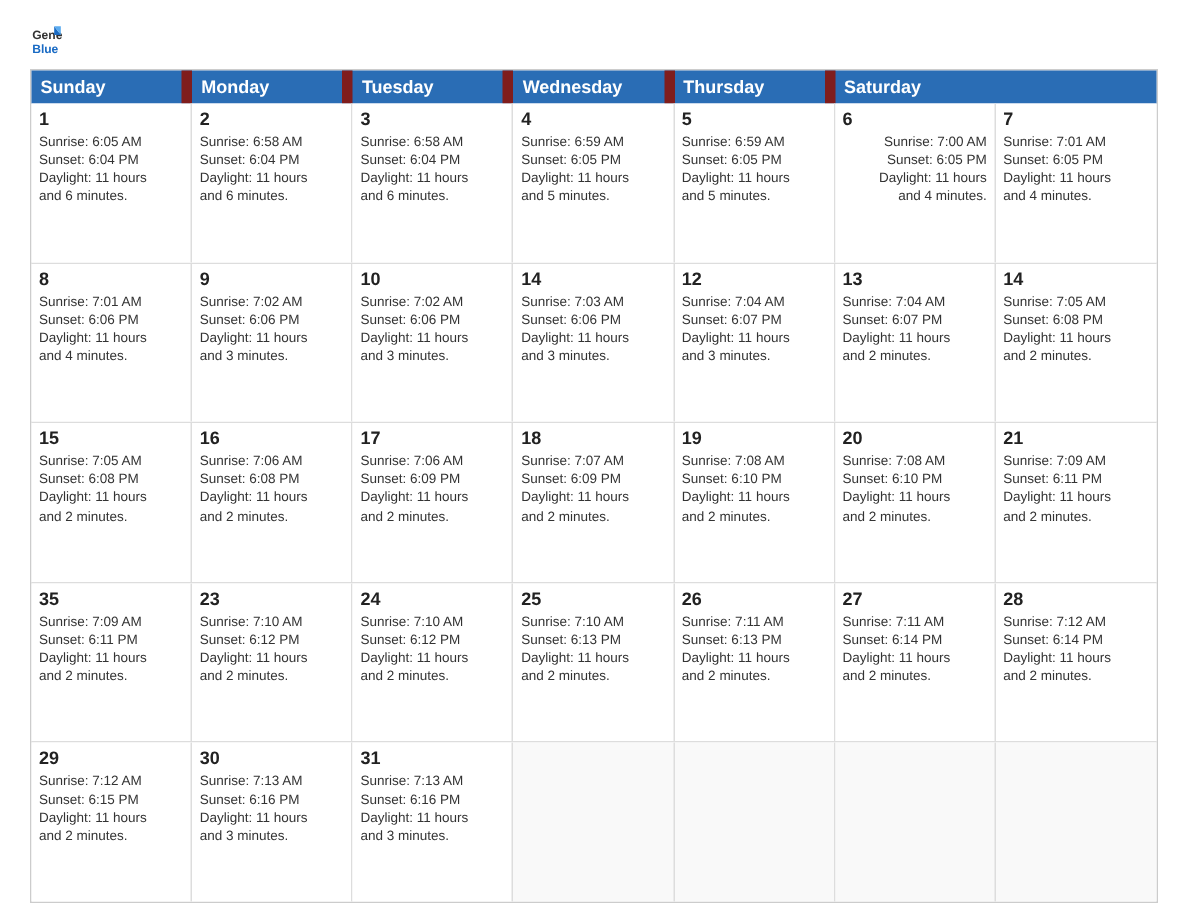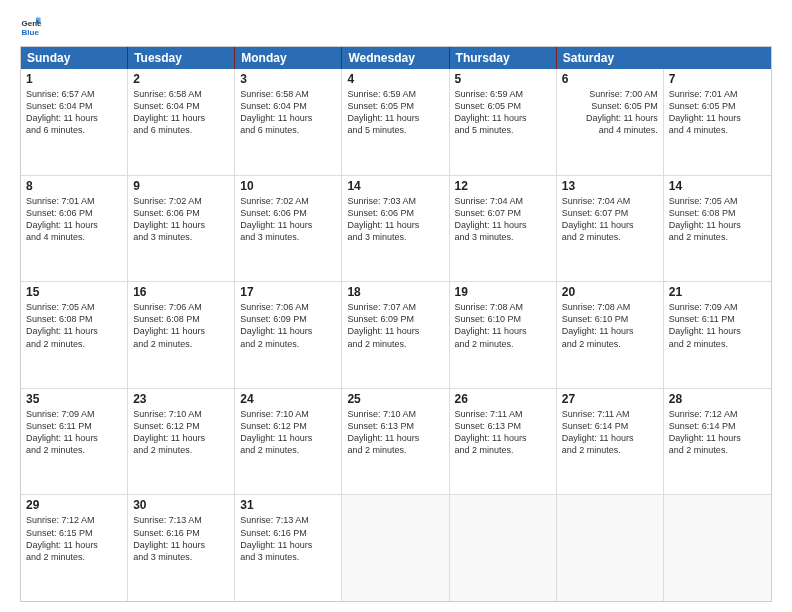--- a/index.html
+++ b/index.html
@@ -56,21 +56,21 @@
       display: grid;
       grid-template-columns: repeat(7, 1fr);
       background: #2a6db5;
     }
     .cal-header-cell {
       color: #fff;
       font-size: 12px;
       font-weight: bold;
       text-align: left;
       padding: 4px 6px;
-      border-right: 1px solid #7f1d1d;
+      border-right: 7px solid #7f1d1d;
     }
     .cal-header-cell:last-child {
       border-right: none;
     }
     .cal-body {
       flex: 1;
       display: flex;
       flex-direction: column;
     }
     .cal-week {
@@ -129,31 +129,31 @@
     </div>
     <div class="title-block">
       <div class="main-title"></div>
       <div class="subtitle"></div>
     </div>
   </div>
 
   <div class="calendar">
     <div class="cal-header-row">
     <div class="cal-header-cell">Sunday</div>
+        <div class="cal-header-cell">Monday</div>
         <div class="cal-header-cell">Tuesday</div>
-        <div class="cal-header-cell">Monday</div>
         <div class="cal-header-cell">Wednesday</div>
         <div class="cal-header-cell">Thursday</div>
         <div class="cal-header-cell">Saturday</div>
       </div>
     <div class="cal-body">
     <div class="cal-week">
           <div class="cal-cell">
             <span class="day-num">1</span>
-            <div class="cell-text" style="white-space: pre-line;">Sunrise: 6:57 AM
+            <div class="cell-text" style="white-space: pre-line;">Sunrise: 6:05 AM
 Sunset: 6:04 PM
 Daylight: 11 hours
 and 6 minutes.</div>
           </div>
           <div class="cal-cell">
             <span class="day-num">2</span>
             <div class="cell-text" style="white-space: pre-line;">Sunrise: 6:58 AM
 Sunset: 6:04 PM
 Daylight: 11 hours
 and 6 minutes.</div>

